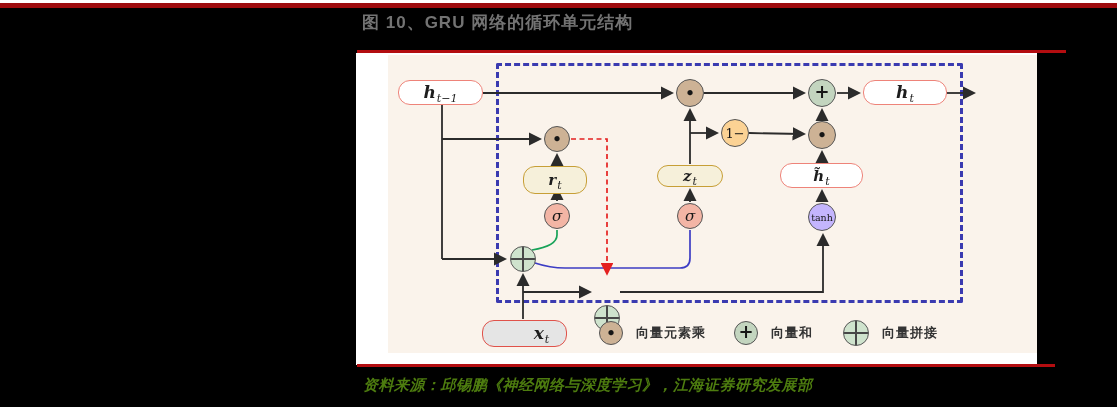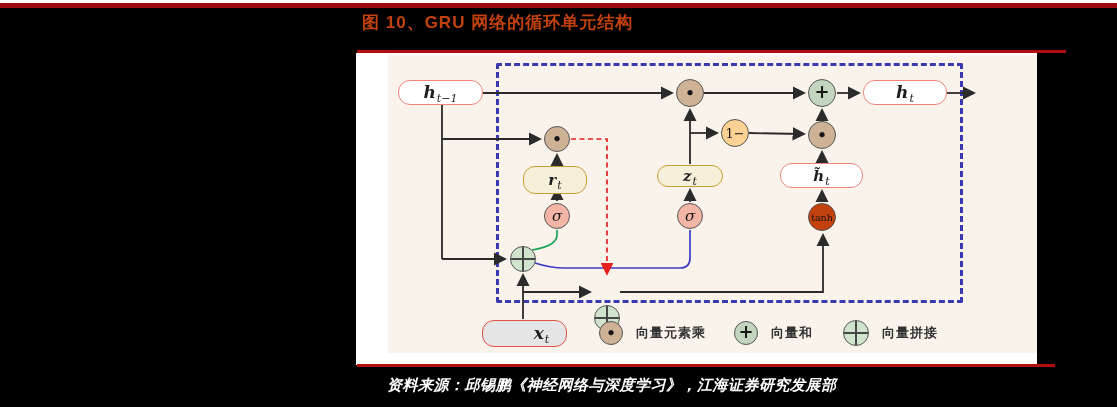--- a/index.html
+++ b/index.html
@@ -2,48 +2,48 @@
 <html><head>
 <meta charset="utf-8">
 <style>
   html,body{margin:0;padding:0;background:#000;}
   #stage{position:relative;width:1117px;height:407px;background:#000;overflow:hidden;
          font-family:"Liberation Sans",sans-serif;}
   .abs{position:absolute;}
   
   #top-white{left:0;top:0;width:1117px;height:3px;background:#ffffff;}
   #top-rule{left:0;top:3px;width:1117px;height:5px;background:#9e0b0e;}
-  #figure-title{left:362px;top:11px;color:#c2410c;font-weight:bold;font-size:17px;letter-spacing:1px;}
+  #figure-title{left:362px;top:11px;color:#737373;font-weight:bold;font-size:17px;letter-spacing:1px;}
   #title-underline{left:357px;top:50px;width:709px;height:3px;background:#b30d10;}
   
   #page-surface{left:356px;top:53px;width:681px;height:312px;background:#ffffff;}
   #figure-panel{left:388px;top:55px;width:649px;height:298px;background:#faf3eb;}
   #gru-cell-boundary{left:496px;top:63px;width:467px;height:240px;border:3px dashed #3a3ab0;border-radius:2px;box-sizing:border-box;}
   
   #source-rule{left:357px;top:364px;width:698px;height:3px;background:#b30d10;}
-  #source-text{left:363px;top:376px;color:#ffffff;font-weight:bold;font-style:italic;font-size:15px;letter-spacing:0.5px;margin-left:24px;}
+  #source-text{left:363px;top:376px;color:#4d7c0f;font-weight:bold;font-style:italic;font-size:15px;letter-spacing:0.5px;}
   
   #edges-layer{left:0;top:0;width:1117px;height:407px;pointer-events:none;}
   
   .box{display:flex;align-items:center;justify-content:center;box-sizing:border-box;background:#fff;border-radius:12px;}
   .box-red{border:1.6px solid #ee8379;}
   .box-yellow{border:1.5px solid #c79f36;background:#f6f0da;}
   .box-pink{border:1.6px solid #e0524a;background:#e5e5e5;padding-left:34px;}
   .lbl{color:#1d1d1d;font-family:"DejaVu Serif",serif;line-height:1;white-space:nowrap;}
   .m{font-style:italic;font-weight:bold;font-size:17px;}
   .m2{font-style:italic;font-weight:bold;font-size:15px;}
   .s{font-style:italic;font-size:11px;position:relative;top:4px;margin-left:1px;}
   .circle{display:flex;align-items:center;justify-content:center;border-radius:50%;
           border:1.4px solid #555;box-sizing:border-box;color:#161616;
           font-family:"DejaVu Serif",serif;}
   .c-tan{background:#cdb295;}
   .c-green{background:#c3d5bf;}
   .c-yellow{background:#fbd294;}
   .c-pink{background:#f3b5a5;}
-  .c-orange{background:#c2410c;}
+  .c-orange{background:#c4b5fd;}
   .c-lgreen{background:#cfe3cd;position:relative;overflow:hidden;}
   .c-lgreen::before{content:"";position:absolute;left:0;right:0;top:50%;height:1.5px;margin-top:-0.75px;background:#474747;}
   .c-lgreen::after{content:"";position:absolute;top:0;bottom:0;left:50%;width:1.5px;margin-left:-0.75px;background:#474747;}
   .dot-glyph{font-size:15px;font-weight:bold;}
   .plus-glyph{font-size:18px;font-weight:bold;line-height:1;position:relative;top:-1px;}
   .sigma-glyph{font-style:italic;font-size:15px;}
   .tanh-glyph{font-size:9.5px;}
   .oneminus-glyph{font-size:13px;}
   
   #legend{left:599px;top:319px;height:28px;display:flex;align-items:center;color:#333;font-size:13px;}

